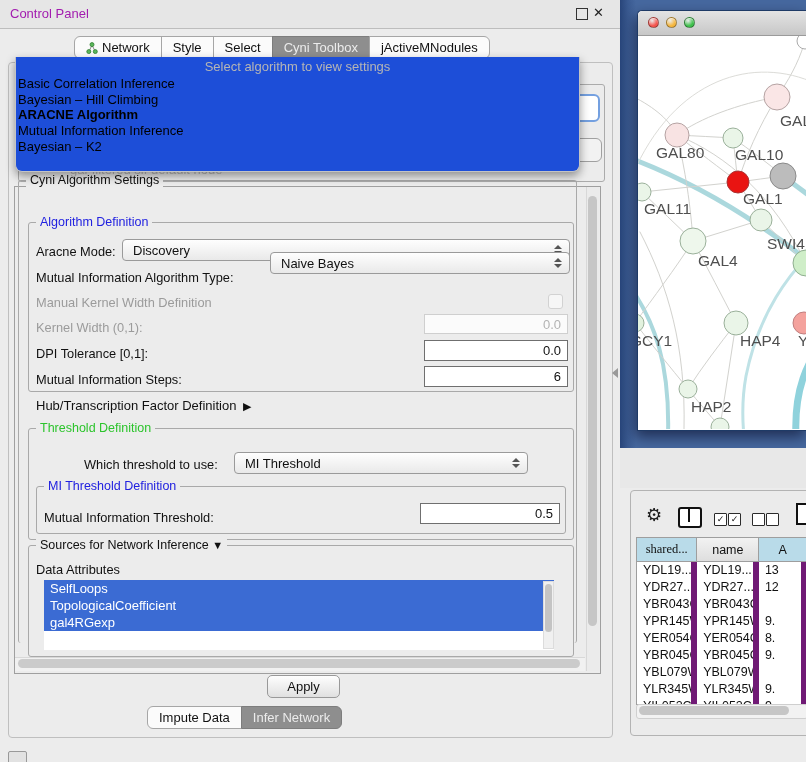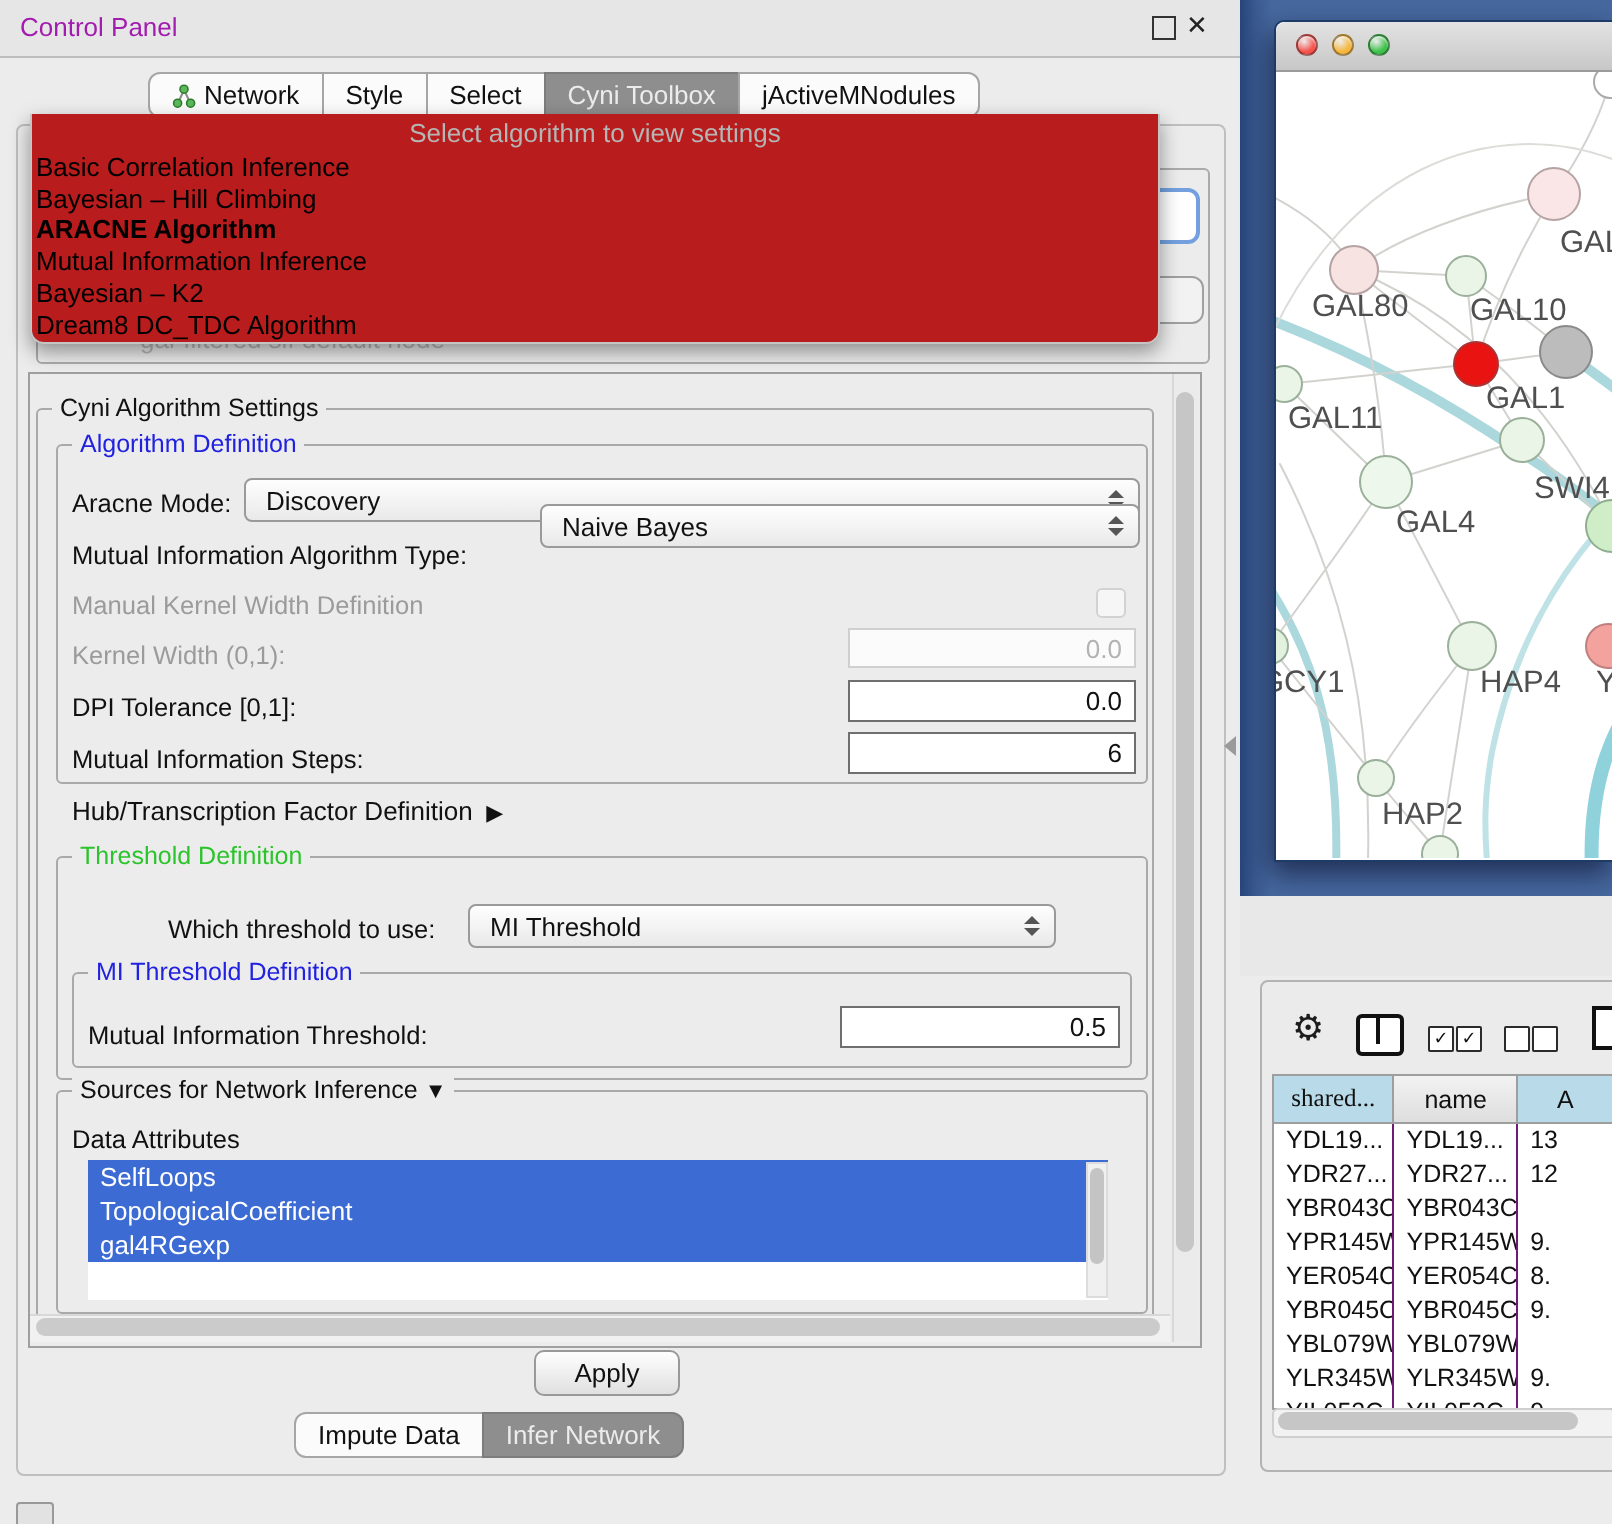--- a/index.html
+++ b/index.html
@@ -24,21 +24,21 @@
 
   .content-box{left:8px;top:62px;width:603px;height:674px;border:1px solid #bfbfbf;border-radius:4px;background:#ececec}
 
   
   .frag-group{left:18px;top:84px;width:585px;height:96px;border:1px solid #ababab;border-radius:3px}
   .frag-combo{left:560px;top:94px;width:36px;height:24px;border:2px solid #74a0e0;border-radius:6px;background:#fff}
   .frag-btn{left:556px;top:138px;width:44px;height:22px;border:1px solid #a0a0a0;border-radius:6px;background:#f2f2f2}
   .frag-text{left:70px;top:162px;font-size:13px;color:#b9b9b9;z-index:2;white-space:nowrap}
 
   
-  .dropdown{left:15px;top:57px;width:563px;height:114px;background:#b91c1c;border:1px solid #c4c4c4;
+  .dropdown{left:15px;top:57px;width:563px;height:114px;background:#1d4ed8;border:1px solid #c4c4c4;
             border-top:none;border-radius:0 0 7px 7px;box-shadow:0 4px 10px rgba(0,0,0,.4);z-index:10;overflow:hidden}
   .dd-prompt{height:17px;padding-top:2px;text-align:center;color:#b5b5b5;font-size:13px}
   .dd-item{font-size:13px;line-height:15.7px;padding-left:2px;color:#000;white-space:nowrap}
   .dd-item.bold{font-weight:bold}
 
   
   .settings{left:14px;top:186px;width:585px;height:486px;border:1px solid #9f9f9f;background:#ececec}
   .vscroll{left:586px;top:187px;width:12px;height:484px;background:#ebebeb;border-left:1px solid #d8d8d8}
   .vthumb{left:588px;top:196px;width:9px;height:430px;background:#c6c6c6;border-radius:5px}
 
@@ -95,21 +95,21 @@
   .colsico::after{content:"";position:absolute;left:8px;top:0;width:2px;height:13px;background:#111}
   .cbx{width:11px;height:11px;border:1.5px solid #2b2b2b;border-radius:1px;background:#fff;font-size:9px;line-height:10px;text-align:center}
   .pageico{left:796px;top:503px;width:14px;height:18px;border:2px solid #111;background:#fff}
 
   .table{left:636px;top:537px;width:170px;height:166px;background:#fff;border:1px solid #9e9e9e;overflow:hidden}
   .trow{display:flex;height:17px}
   .thead{display:flex;height:24px}
   .th{box-sizing:border-box;border-right:1px solid #9e9e9e;border-bottom:1px solid #9e9e9e;
       font-size:12.5px;display:flex;align-items:center;justify-content:center;background:linear-gradient(#f2f2f2,#dedede)}
   .th.bluecol{background:#b9dbe9}
-  .td{box-sizing:border-box;border-right:1px solid #701a75;font-size:12.5px;line-height:17px;
+  .td{box-sizing:border-box;border-right:6px solid #701a75;font-size:12.5px;line-height:17px;
       padding-left:6px;overflow:hidden;white-space:nowrap}
   .t-hscroll{left:636px;top:704px;width:170px;height:13px;background:#f2f2f2;border:1px solid #cfcfcf;border-radius:3px}
   .t-hthumb{left:639px;top:706px;width:150px;height:9px;background:#c6c6c6;border-radius:5px}
 </style>
 </head>
 <body>
 
 <div class="abs cp-header">
   <span class="abs cp-title">Control Panel</span>
   <span class="abs float-ico"></span>
@@ -149,29 +149,28 @@
   </div>
 
 <div class="abs dropdown">
   <div class="dd-prompt">Select algorithm to view settings</div>
   <div id="algo-items">
       <div class="dd-item">Basic Correlation Inference</div>
       <div class="dd-item">Bayesian – Hill Climbing</div>
       <div class="dd-item bold">ARACNE Algorithm</div>
       <div class="dd-item">Mutual Information Inference</div>
       <div class="dd-item">Bayesian – K2</div>
-      <div class="dd-item">Dream8 DC_TDC Algorithm</div>
     </div>
 </div>
 
 <div class="abs settings"></div>
 <div class="abs vscroll"></div>
 <div class="abs vthumb"></div>
 
-<div class="abs fs" style="left:18px;top:204px;width:557px;height:462px;border-bottom:none">
+<div class="abs fs" style="left:18px;top:180px;width:557px;height:462px;border-bottom:none">
   <span class="lg">Cyni Algorithm Settings</span>
 </div>
 
 <div class="abs fs" style="left:28px;top:222px;width:544px;height:168px">
   <span class="lg blue">Algorithm Definition</span>
 </div>
 <span class="abs lbl" style="left:36px;top:244px">Aracne Mode:</span>
 <div class="abs combo" style="left:122px;top:239px;width:448px;height:22px">
   <span>Discovery</span>
   <span class="spin">

